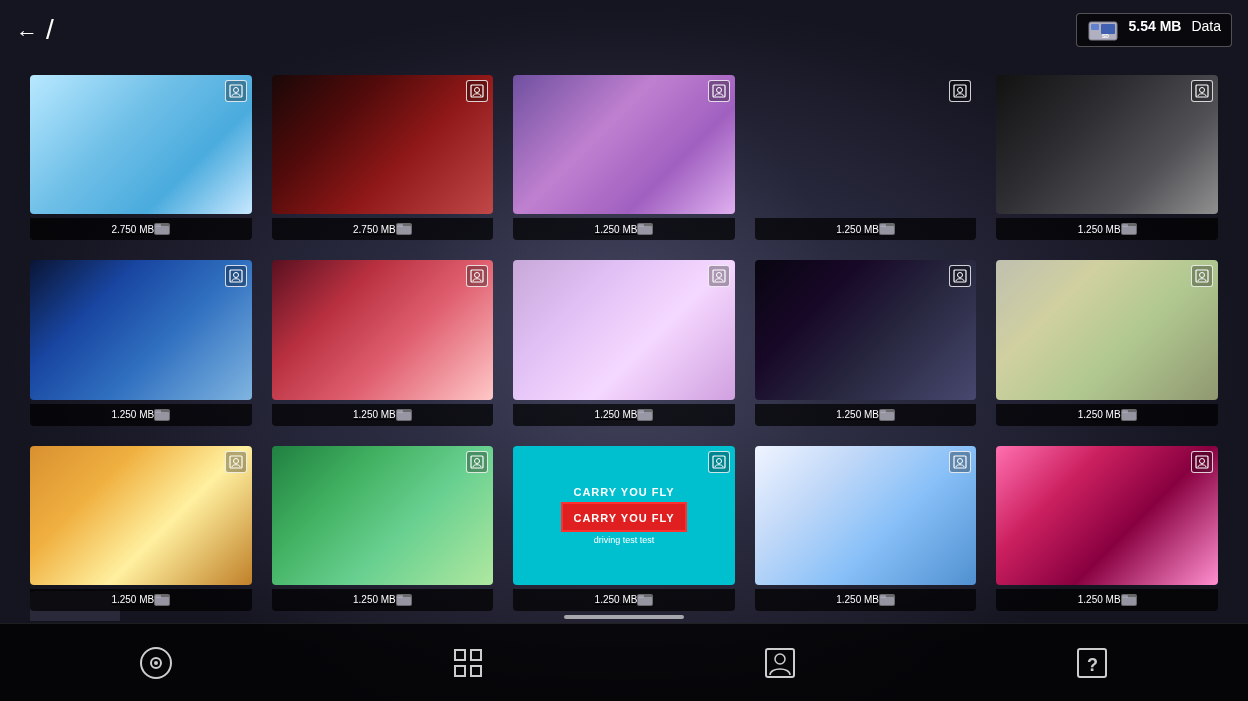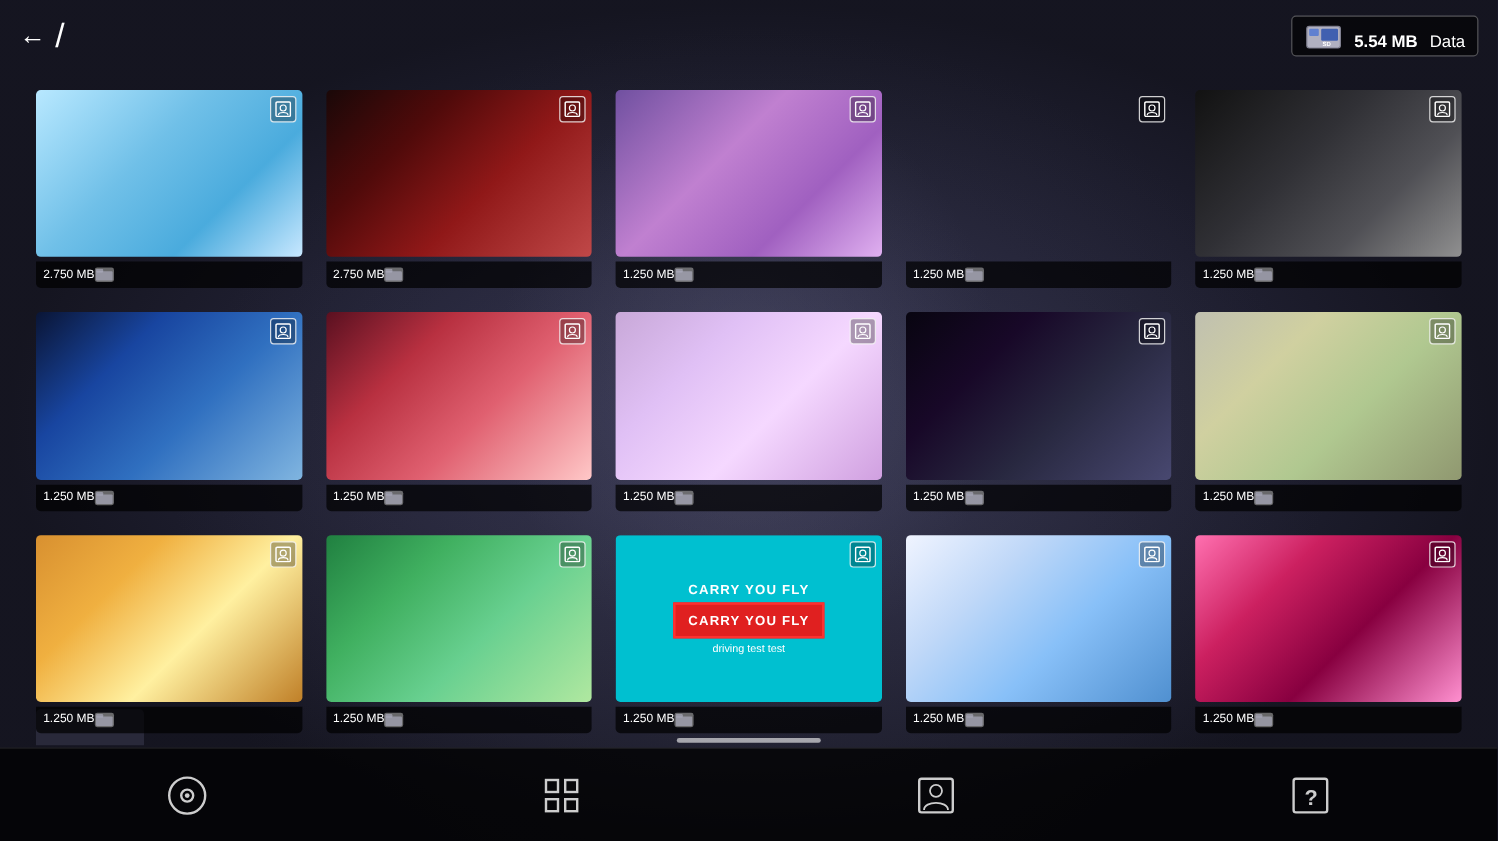--- a/index.html
+++ b/index.html
@@ -59,21 +59,21 @@
 
     .slash {
       color: white;
       font-size: 28px;
       font-weight: 100;
       line-height: 1;
     }
 
     .header-right {
       display: flex;
-      align-items: flex-end;
+      align-items: flex-start;
       gap: 10px;
       background: rgba(0,0,0,0.6);
       border: 1px solid rgba(255,255,255,0.3);
       border-radius: 4px;
       padding: 4px 10px;
     }
 
     .sd-icon {
       width: 32px;
       height: 24px;
@@ -144,23 +144,24 @@
     
     .size-bar {
       position: absolute;
       bottom: 0;
       left: 0;
       right: 0;
       height: 22px;
       background: rgba(0,0,0,0.7);
       display: flex;
       align-items: center;
-      justify-content: flex-start;
+      justify-content: center;
       padding: 0 6px;
       border-radius: 0 0 4px 4px;
+      text-decoration: underline;
     }
 
     .size-text {
       color: white;
       font-size: 10px;
     }
 
     .size-icon {
       width: 16px;
       height: 12px;

